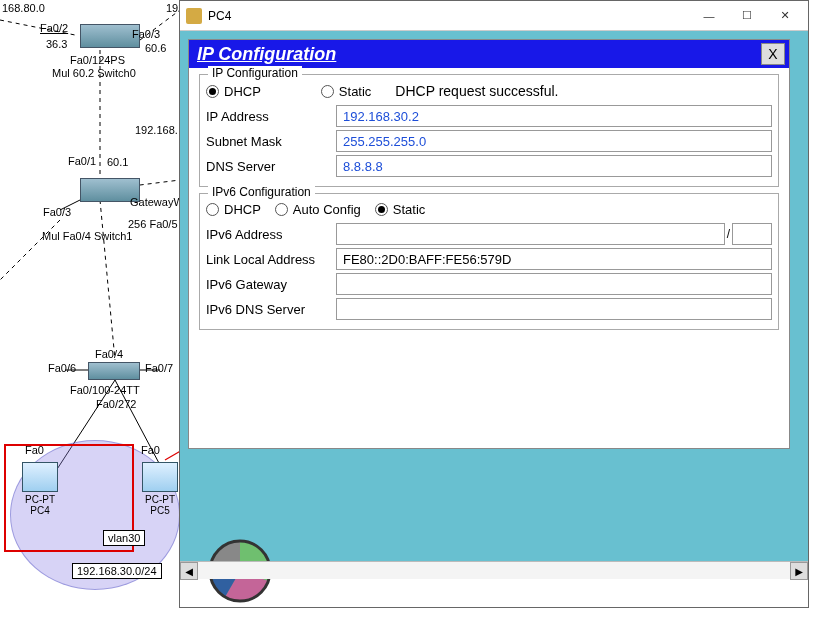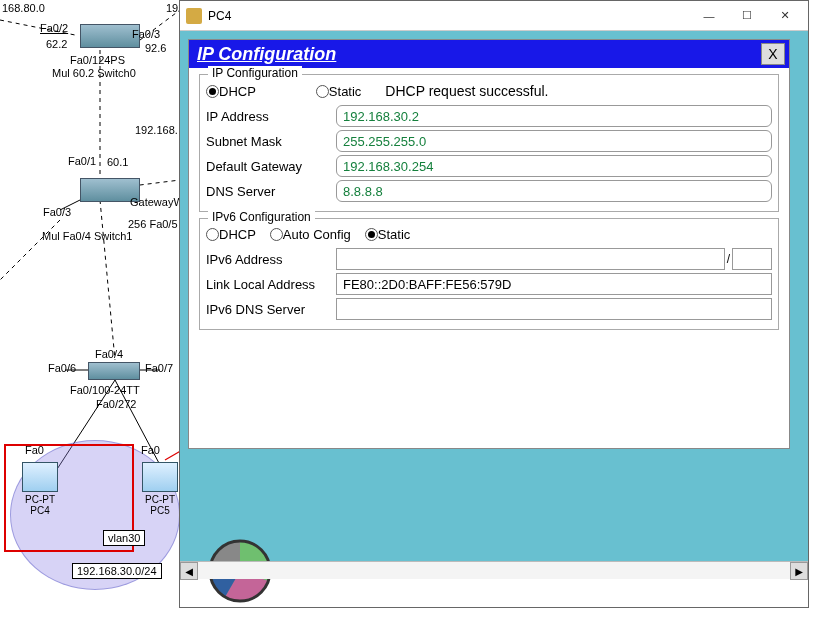--- a/index.html
+++ b/index.html
@@ -82,33 +82,33 @@
       width: 24px; height: 22px; background: #ddd; border: 1px solid #888; display: flex;
       align-items: center; justify-content: center; color: #000; font-size: 14px;
     }
     .fieldset {
       margin: 6px 10px 4px 10px; padding: 8px 6px 6px 6px; border: 1px solid #aaa; position: relative;
     }
     .fieldset-legend {
       position: absolute; top: -9px; left: 8px; background: #fff; padding: 0 4px; font-size: 12px;
     }
     .radio-row { display: flex; align-items: center; gap: 20px; margin-bottom: 6px; }
-    .radio-item { display: flex; align-items: center; font-size: 13px; }
+    .radio-item { display: flex; align-items: center; gap: 5px; font-size: 13px; }
     .radio-circle {
       width: 13px; height: 13px; border: 1px solid #555; border-radius: 50%; display: flex;
       align-items: center; justify-content: center; background: #fff;
     }
     .radio-dot { width: 7px; height: 7px; background: #000; border-radius: 50%; }
     .status-text { font-size: 14px; margin-left: 4px; }
     .form-row { display: flex; align-items: center; margin: 3px 0; }
     .form-label { width: 130px; font-size: 13px; flex-shrink: 0; }
     .form-input {
       flex: 1; height: 22px; border: 1px solid #999; padding: 2px 6px; font-size: 13px; background: #fff;
     }
-    .form-input.ro { color: #15803d; border-radius: 6px; }
+    .form-input.ro { color: #1d4ed8; }
     .ipv6addr-row { display: flex; align-items: center; margin: 3px 0; }
     .ipv6-slash { padding: 0 2px; }
     .ipv6-prefix { width: 40px; height: 22px; border: 1px solid #999; }
     
     .hscroll {
       position: absolute; left: 0; bottom: 0; width: 100%; height: 18px; background: #eee;
       border-top: 1px solid #bbb; display: flex;
     }
     .scroll-btn { width: 18px; height: 18px; background: #ddd; border: 1px solid #999; display:flex;align-items:center;justify-content:center;font-size:10px;}
     .scroll-track { flex: 1; background: #f4f4f4; }
@@ -136,24 +136,24 @@
     <line x1="115" y1="370" x2="160" y2="370" stroke="#000"></line>
     <line x1="115" y1="380" x2="50" y2="480" stroke="#000"></line>
     <line x1="115" y1="380" x2="160" y2="465" stroke="#000"></line>
   </svg>
   <div class="vlan-oval"></div>
   <div class="red-rect"></div>
 
   <span class="topo-label" style="left:2px;top:2px;">168.80.0</span>
   <span class="topo-label" style="left:166px;top:2px;">192.168.70.0</span>
   <span class="topo-label" style="left:40px;top:22px;text-decoration:underline;">Fa0/2</span>
-  <span class="topo-label" style="left:46px;top:38px;">62.2</span>
+  <span class="topo-label" style="left:46px;top:38px;">36.3</span>
   <div class="switch-icon" style="left:80px;top:24px;"></div>
   <span class="topo-label" style="left:132px;top:28px;">Fa0/3</span>
-  <span class="topo-label" style="left:145px;top:42px;">92.6</span>
+  <span class="topo-label" style="left:145px;top:42px;">60.6</span>
   <span class="topo-label" style="left:70px;top:54px;">Fa0/124PS</span>
   <span class="topo-label" style="left:52px;top:67px;">Mul 60.2 Switch0</span>
 
   <span class="topo-label" style="left:135px;top:124px;">192.168.</span>
   <span class="topo-label" style="left:68px;top:155px;">Fa0/1</span>
   <span class="topo-label" style="left:107px;top:156px;">60.1</span>
   <div class="switch-icon" style="left:80px;top:178px;"></div>
   <span class="topo-label" style="left:130px;top:196px;">GatewayW</span>
   <span class="topo-label" style="left:43px;top:206px;">Fa0/3</span>
   <span class="topo-label" style="left:80px;top:218px;margin-left:48px;">256 Fa0/5</span>
@@ -230,24 +230,20 @@
         </div>
         <div class="form-row">
           <span class="form-label">IP Address</span>
           <input class="form-input ro" readonly="" value="192.168.30.2" style="">
         </div>
         <div class="form-row">
           <span class="form-label">Subnet Mask</span>
           <input class="form-input ro" readonly="" value="255.255.255.0" style="">
         </div>
         <div class="form-row">
-          <span class="form-label">Default Gateway</span>
-          <input class="form-input ro" readonly="" value="192.168.30.254" style="">
-        </div>
-        <div class="form-row">
           <span class="form-label">DNS Server</span>
           <input class="form-input ro" readonly="" value="8.8.8.8" style="">
         </div>
       </div>
 
       <div class="fieldset">
         <span class="fieldset-legend">IPv6 Configuration</span>
         <div class="radio-row" style="gap:14px;">
           <label class="radio-item">
             <span class="radio-circle"></span>
@@ -266,20 +262,24 @@
         </div>
         <div class="ipv6addr-row">
           <span class="form-label">IPv6 Address</span>
           <input class="form-input" value="" style="">
           <span class="ipv6-slash">/</span>
           <input class="ipv6-prefix" style="">
         </div>
         <div class="form-row">
           <span class="form-label">Link Local Address</span>
           <input class="form-input" value="FE80::2D0:BAFF:FE56:579D" style="">
+        </div>
+        <div class="form-row">
+          <span class="form-label">IPv6 Gateway</span>
+          <input class="form-input" value="" style="">
         </div>
         <div class="form-row">
           <span class="form-label">IPv6 DNS Server</span>
           <input class="form-input" value="" style="">
         </div>
       </div>
     </div>
 
     <div class="pie-icon">
       <svg width="80" height="80" viewBox="0 0 80 80">

